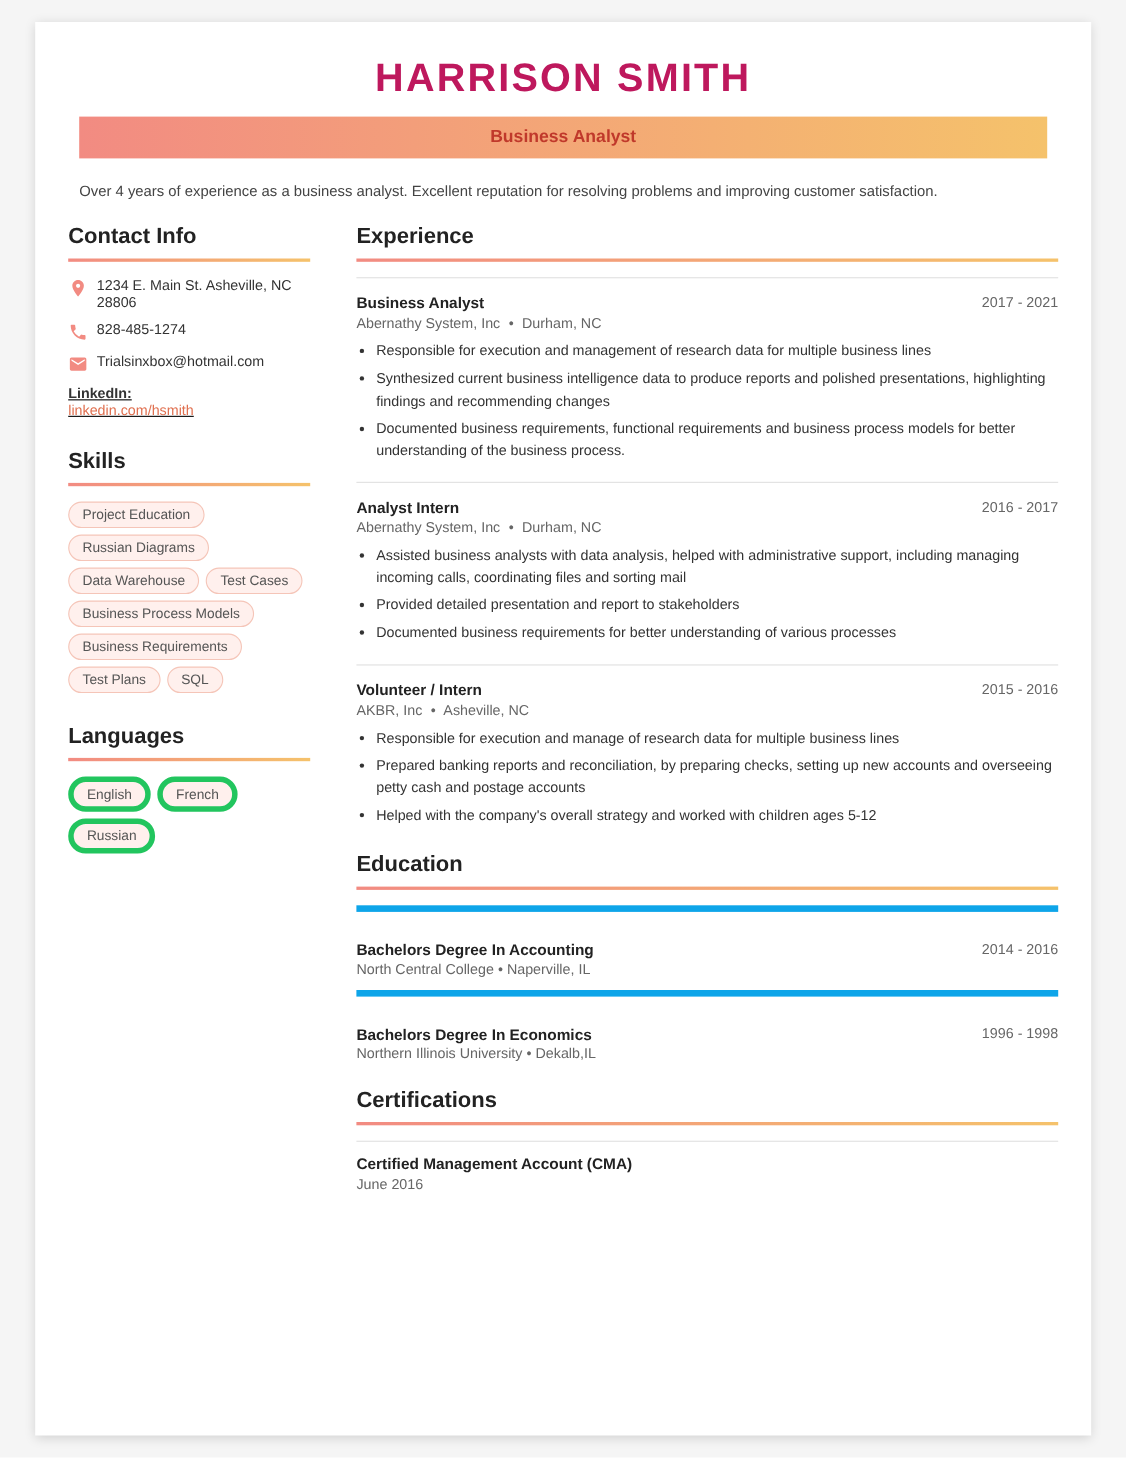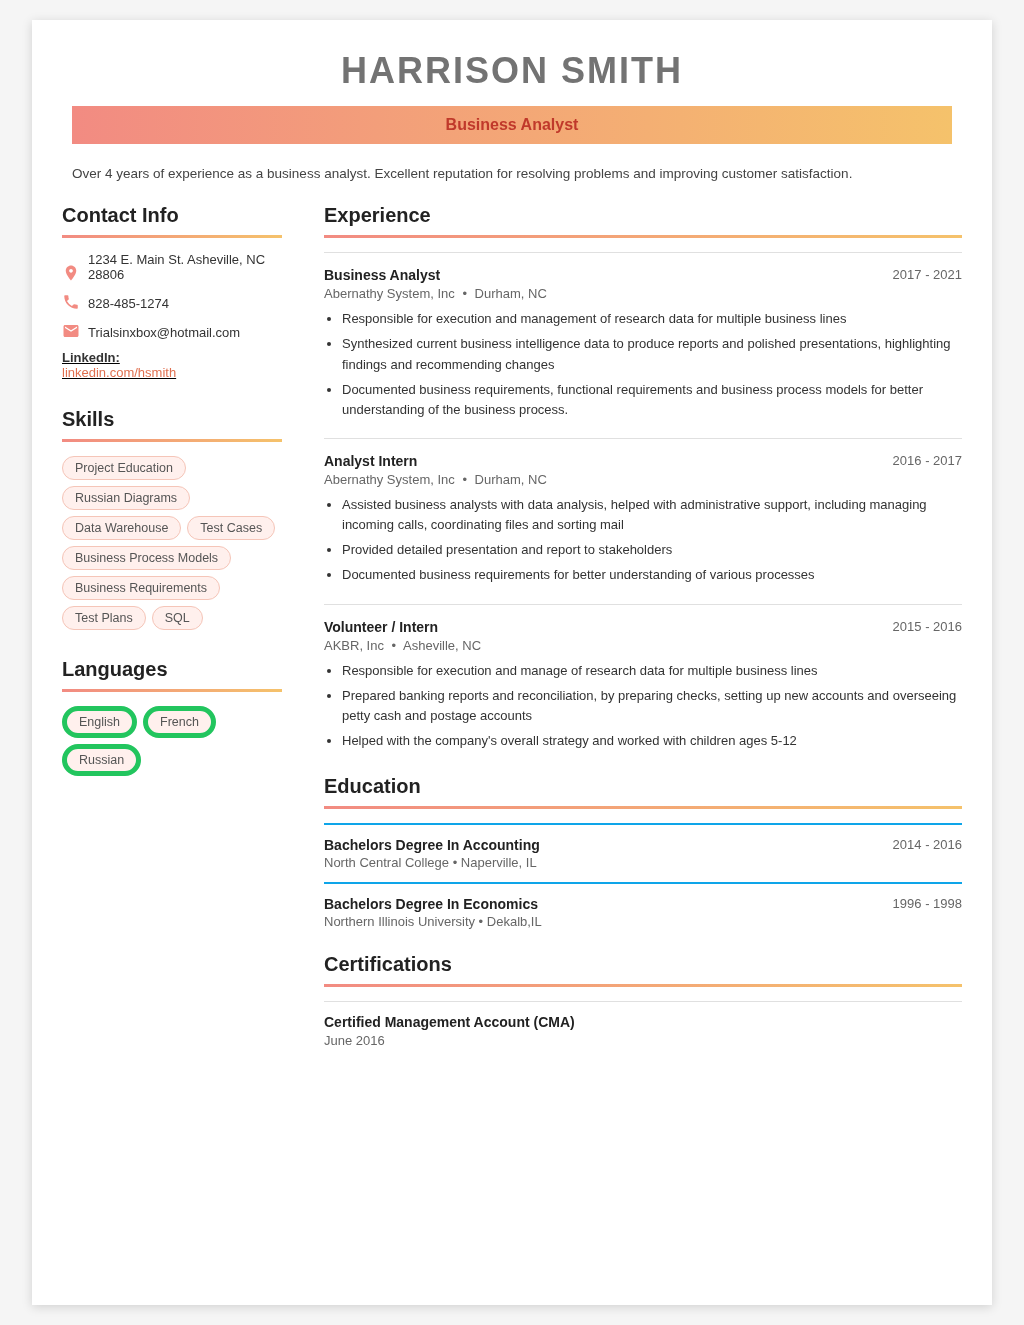--- a/index.html
+++ b/index.html
@@ -17,21 +17,21 @@
       box-shadow: 0 2px 10px rgba(0,0,0,0.15);
     }
     .header {
       text-align: center;
       padding: 30px 40px 0 40px;
     }
     .header h1 {
       font-size: 36px;
       font-weight: 900;
       letter-spacing: 2px;
-      color: #737373;
+      color: #be185d;
       text-transform: uppercase;
     }
     .title-banner {
       background: linear-gradient(to right, #f28b82, #f5c26b);
       margin: 14px 0 0 0;
       padding: 10px 0;
     }
     .title-banner span {
       color: #c0392b;
       font-weight: 700;
@@ -65,21 +65,21 @@
       height: 3px;
       background: linear-gradient(to right, #f28b82, #f5c26b);
       margin-bottom: 14px;
       border: none;
     }
     .contact-section {
       margin-bottom: 28px;
     }
     .contact-item {
       display: flex;
-      align-items: flex-end;
+      align-items: flex-start;
       gap: 8px;
       margin-bottom: 10px;
       font-size: 13px;
       color: #333;
     }
     .contact-icon {
       width: 18px;
       height: 18px;
       flex-shrink: 0;
       margin-top: 1px;
@@ -168,22 +168,22 @@
       color: #333;
       line-height: 1.55;
     }
     .exp-bullets li {
       margin-bottom: 5px;
     }
     .edu-section {
       margin-bottom: 24px;
     }
     .edu-item {
-      border-top: 2px solid #0ea5e9;
-      padding-top: 12px;
+      border-top: 6px solid #0ea5e9;
+      padding-top: 26px;
       margin-bottom: 12px;
     }
     .edu-header {
       display: flex;
       justify-content: space-between;
       align-items: flex-start;
     }
     .edu-title {
       font-weight: 700;
       font-size: 14px;

